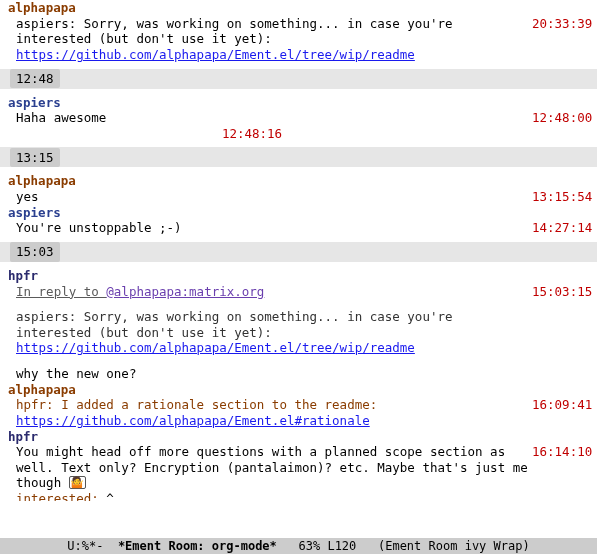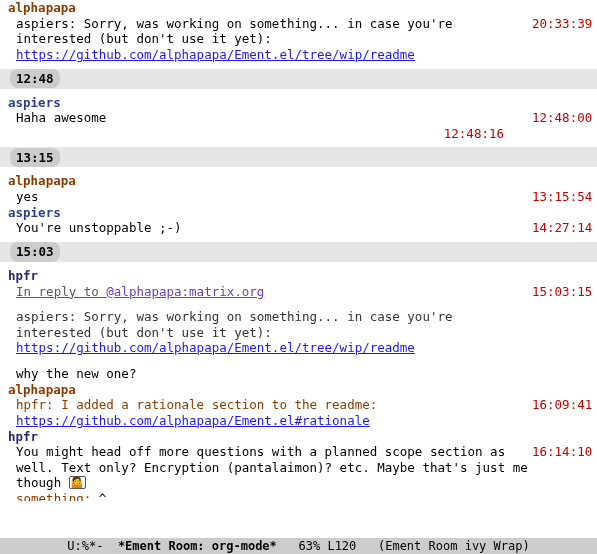--- a/index.html
+++ b/index.html
@@ -39,21 +39,21 @@
     flex: 0 0 532px;
     width: 532px;
     padding-left: 16px;
     padding-right: 4px;
     box-sizing: border-box;
     white-space: pre-wrap;
     word-wrap: break-word;
   }
   .timestamp {
     flex: 1 1 auto;
-    text-align: right;
+    text-align: center;
     padding-right: 2px;
     color: #c00000;
     white-space: nowrap;
   }
   a.url {
     color: #1a1aee;
     text-decoration: underline;
   }
   a.mxid {
     color: #6a3fae;
@@ -66,24 +66,24 @@
   }
   .divider {
     background: #e6e6e6;
     margin: 6px 0 6px 0;
     height: 20px;
     display: flex;
     align-items: center;
   }
   .divider-label {
     background: #ccc;
-    font-weight: bold;
+    font-weight: normal;
     padding: 2px 6px;
     margin-left: 10px;
-    border-radius: 8px;
+    border-radius: 2px;
   }
   .quote {
     color: #333;
   }
   .hl {
     color: #8a3c00;
   }
   .glyph {
     font-size: 11px;
     border: 1px solid #555;
@@ -201,20 +201,20 @@
 
   <div class="msg">
     <div class="body-row">
       <div class="body-text"><span>You might head off more questions with a planned scope section as well. Text only? Encryption (pantalaimon)? etc. Maybe that's just me though </span><span class="glyph">🤷</span></div>
       <div class="timestamp">16:14:10</div>
     </div>
   </div>
 
   <div class="msg" style="height:10px; overflow:hidden;">
     <div class="body-row">
-      <div class="body-text"><span class="hl">something: </span><span>^</span></div>
+      <div class="body-text"><span class="hl">interested: </span><span>^</span></div>
       <div class="timestamp">16:14:26</div>
     </div>
   </div>
 
 </div>
 
 <div class="modeline"><span>U:%*- </span><span class="buf"> *Ement Room: org-mode*</span><span>   63% L120   (Ement Room ivy Wrap)</span></div>
 
 </body></html>

